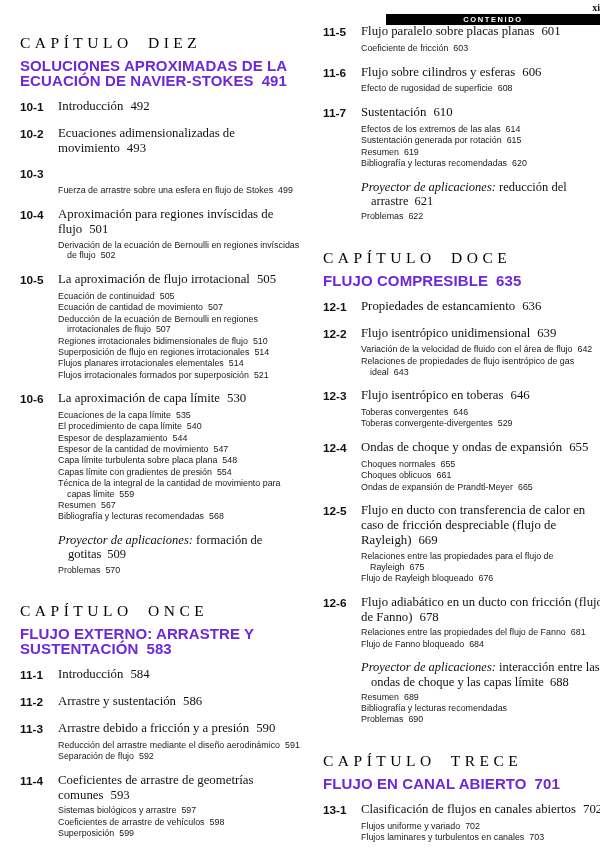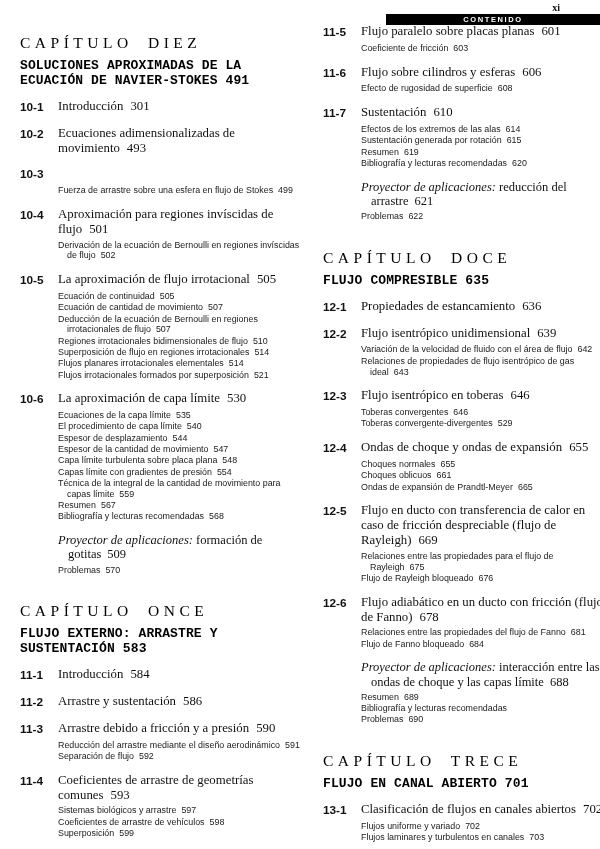--- a/index.html
+++ b/index.html
@@ -17,21 +17,20 @@
     background: var(--page-bg, #ffffff);
   }
   
   .pagehead { position: absolute; top: 2px; right: 0; }
   .folio {
     font-family: "Liberation Serif", serif;
     font-weight: bold;
     font-size: 10px;
     line-height: 11px;
     text-align: right;
-    padding-right: 40px;
     margin-bottom: 1px;
   }
   .runbar {
     width: 214px;
     height: 11px;
     background: var(--bar-color, #000000);
     color: #ffffff;
     font-family: "Liberation Sans", sans-serif;
     font-weight: bold;
     font-size: 7.5px;
@@ -56,27 +55,27 @@
     line-height: 17px;
     letter-spacing: 4.5px;
     word-spacing: 7px;
     margin-top: 27px;
     color: #000;
   }
   .col > .chapter:first-child { margin-top: 12px; }
   .col > .section:first-child { margin-top: 2px; }
 
   .booktitle {
-    font-family: Liberation Mono, monospace;
+    font-family: Liberation Sans, sans-serif;
     font-weight: 700;
-    font-size: 13px;
+    font-size: 15px;
     line-height: 15px;
     letter-spacing: 0.1px;
     margin-top: 7px;
-    color: #000000;
+    color: #6d28d9;
   }
   .booktitle .pg { margin-left: 8px; }
 
   .section {
     display: flex;
     margin-top: 11px;
     font-size: 12.8px;
     line-height: 14.8px;
   }
   .section .num {
@@ -123,21 +122,21 @@
     <div class="runbar">
       <span>CONTENIDO</span>
     </div>
   </div>
   <div class="cols">
     <div class="col" id="col-left">
         <div class="chapter"><span class="t">CAPÍTULO DIEZ</span></div>
         <div class="booktitle"><span class="t">SOLUCIONES APROXIMADAS DE LA ECUACIÓN DE NAVIER-STOKES</span><span class="pg">491</span></div>
         <div class="section">
           <span class="num">10-1</span>
-          <div class="txt"><span class="t">Introducción</span><span class="pg">301</span></div>
+          <div class="txt"><span class="t">Introducción</span><span class="pg">492</span></div>
         </div>
         <div class="section">
           <span class="num">10-2</span>
           <div class="txt"><span class="t">Ecuaciones adimensionalizadas de movimiento</span><span class="pg">493</span></div>
         </div>
         <div class="section">
           <span class="num">10-3</span>
         </div>
         <div class="sub"><span class="t">Fuerza de arrastre sobre una esfera en flujo de Stokes</span><span class="pg">499</span></div>
         <div class="section">

